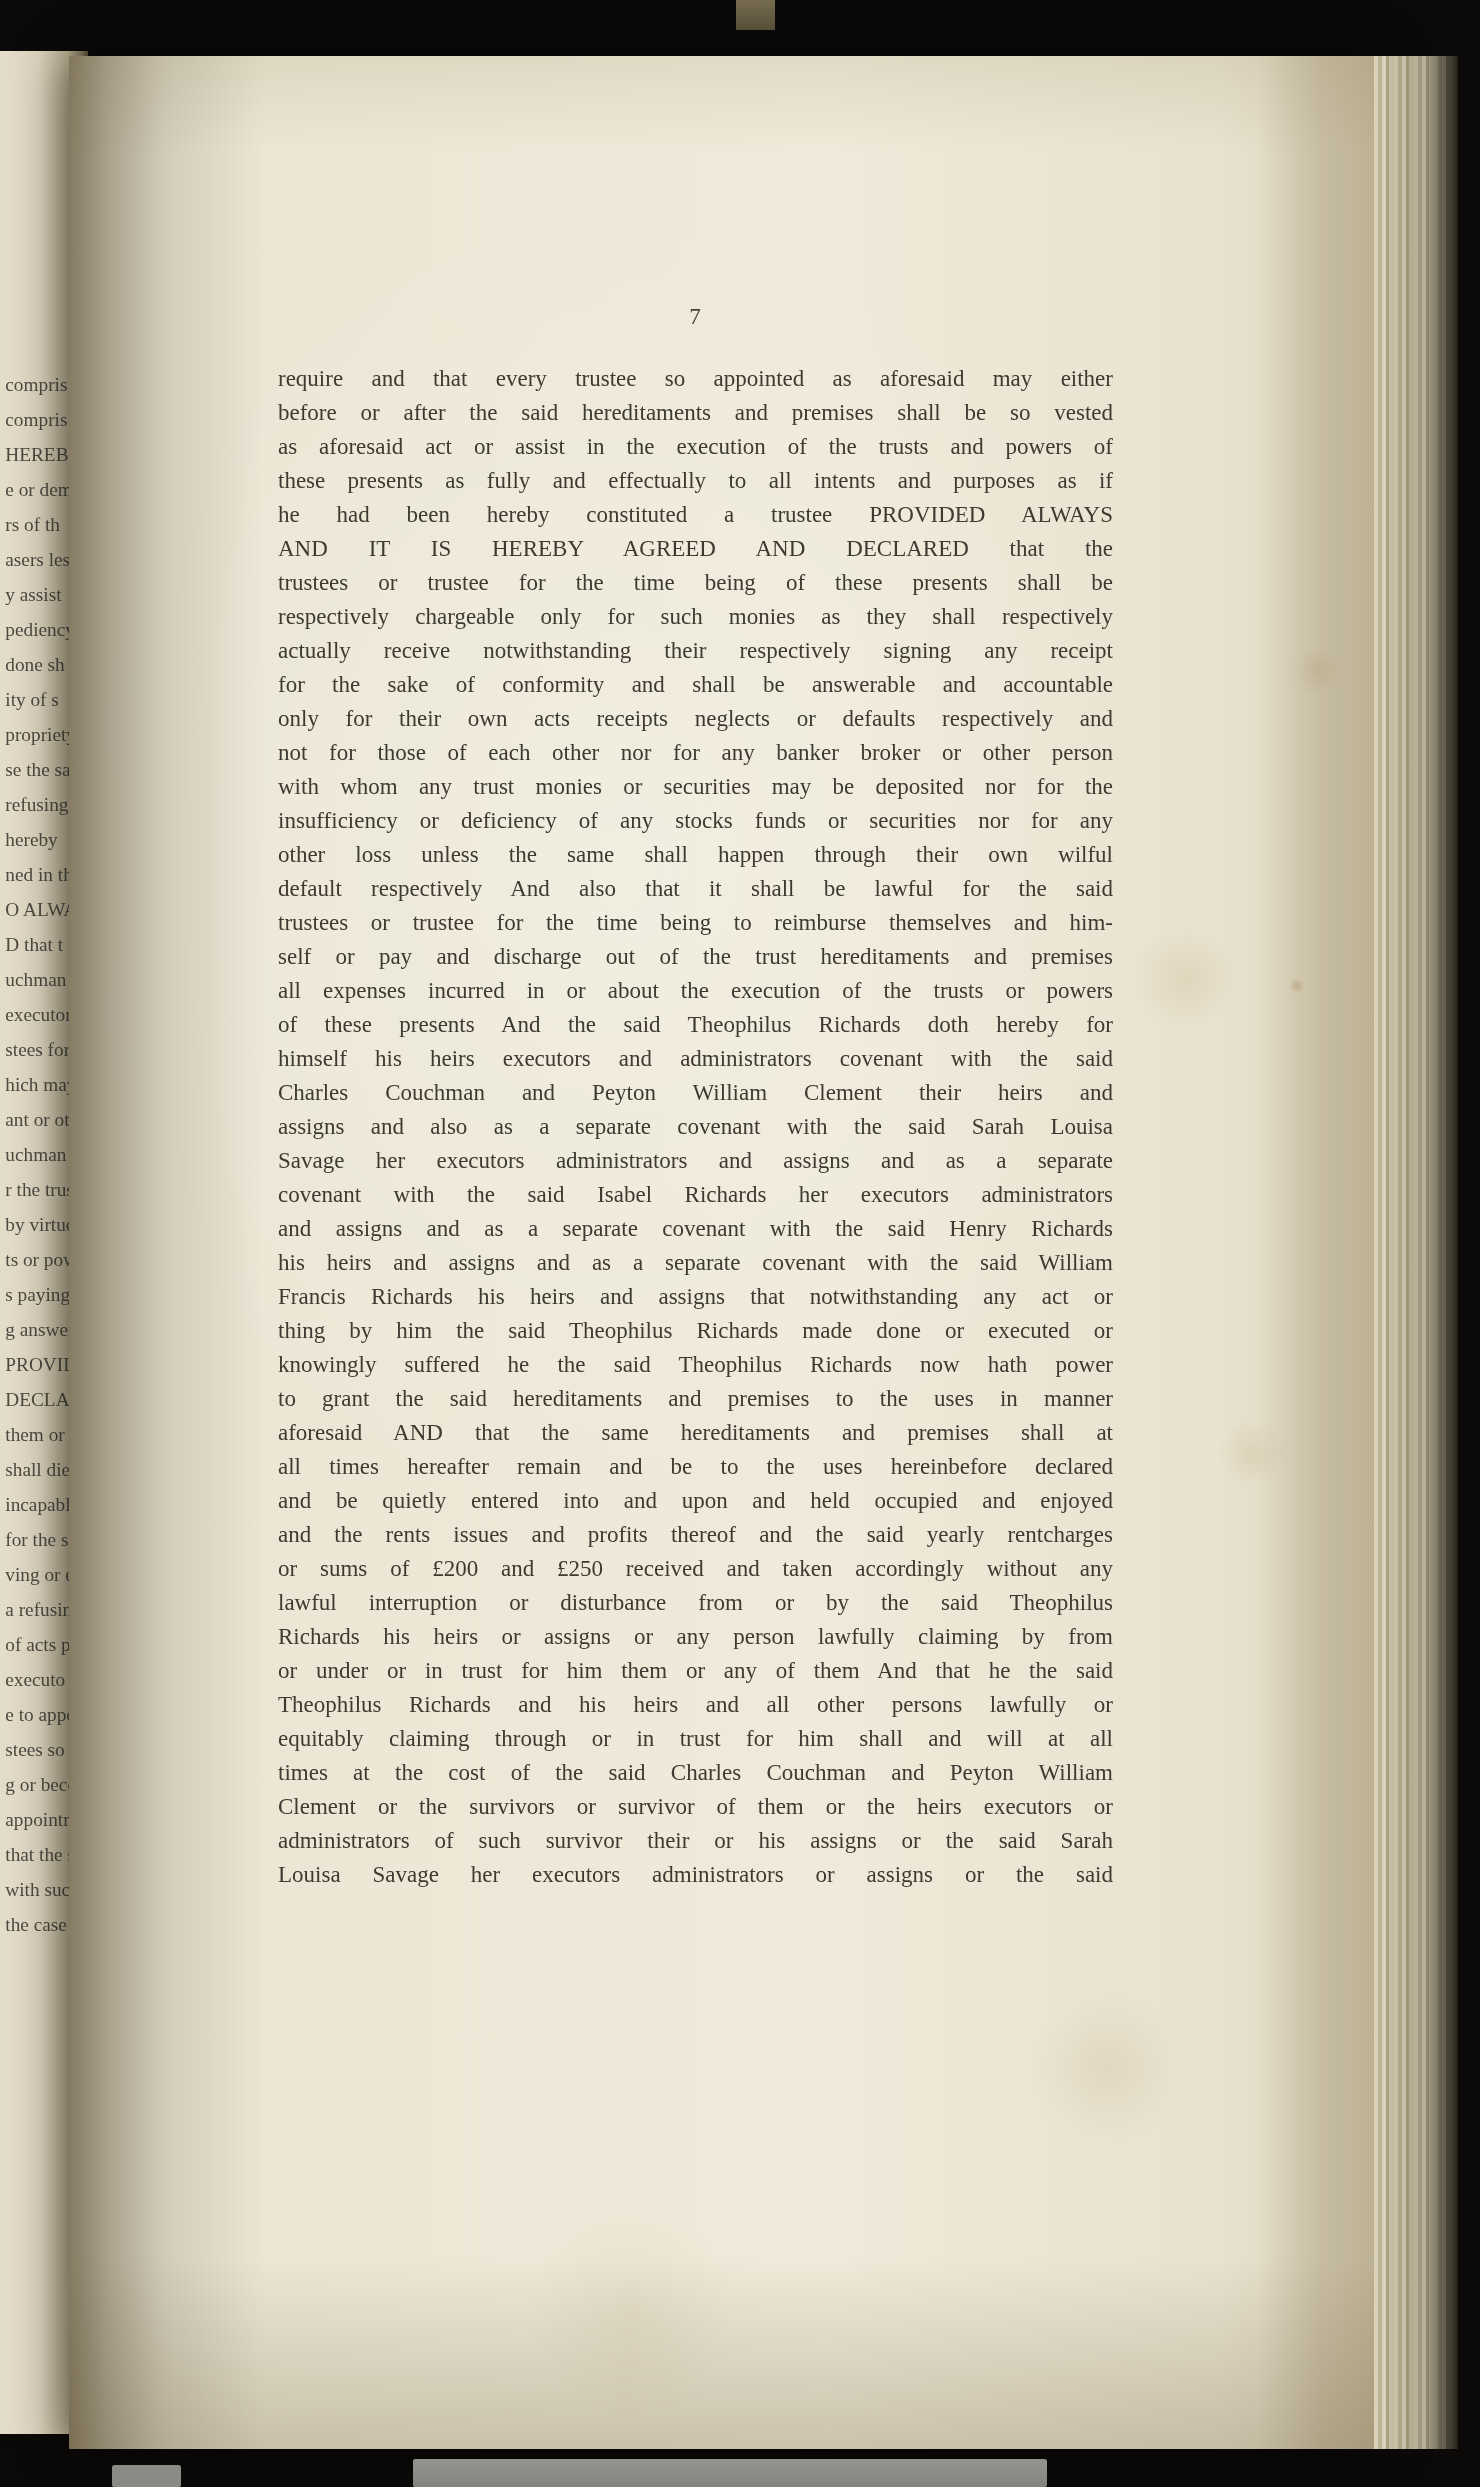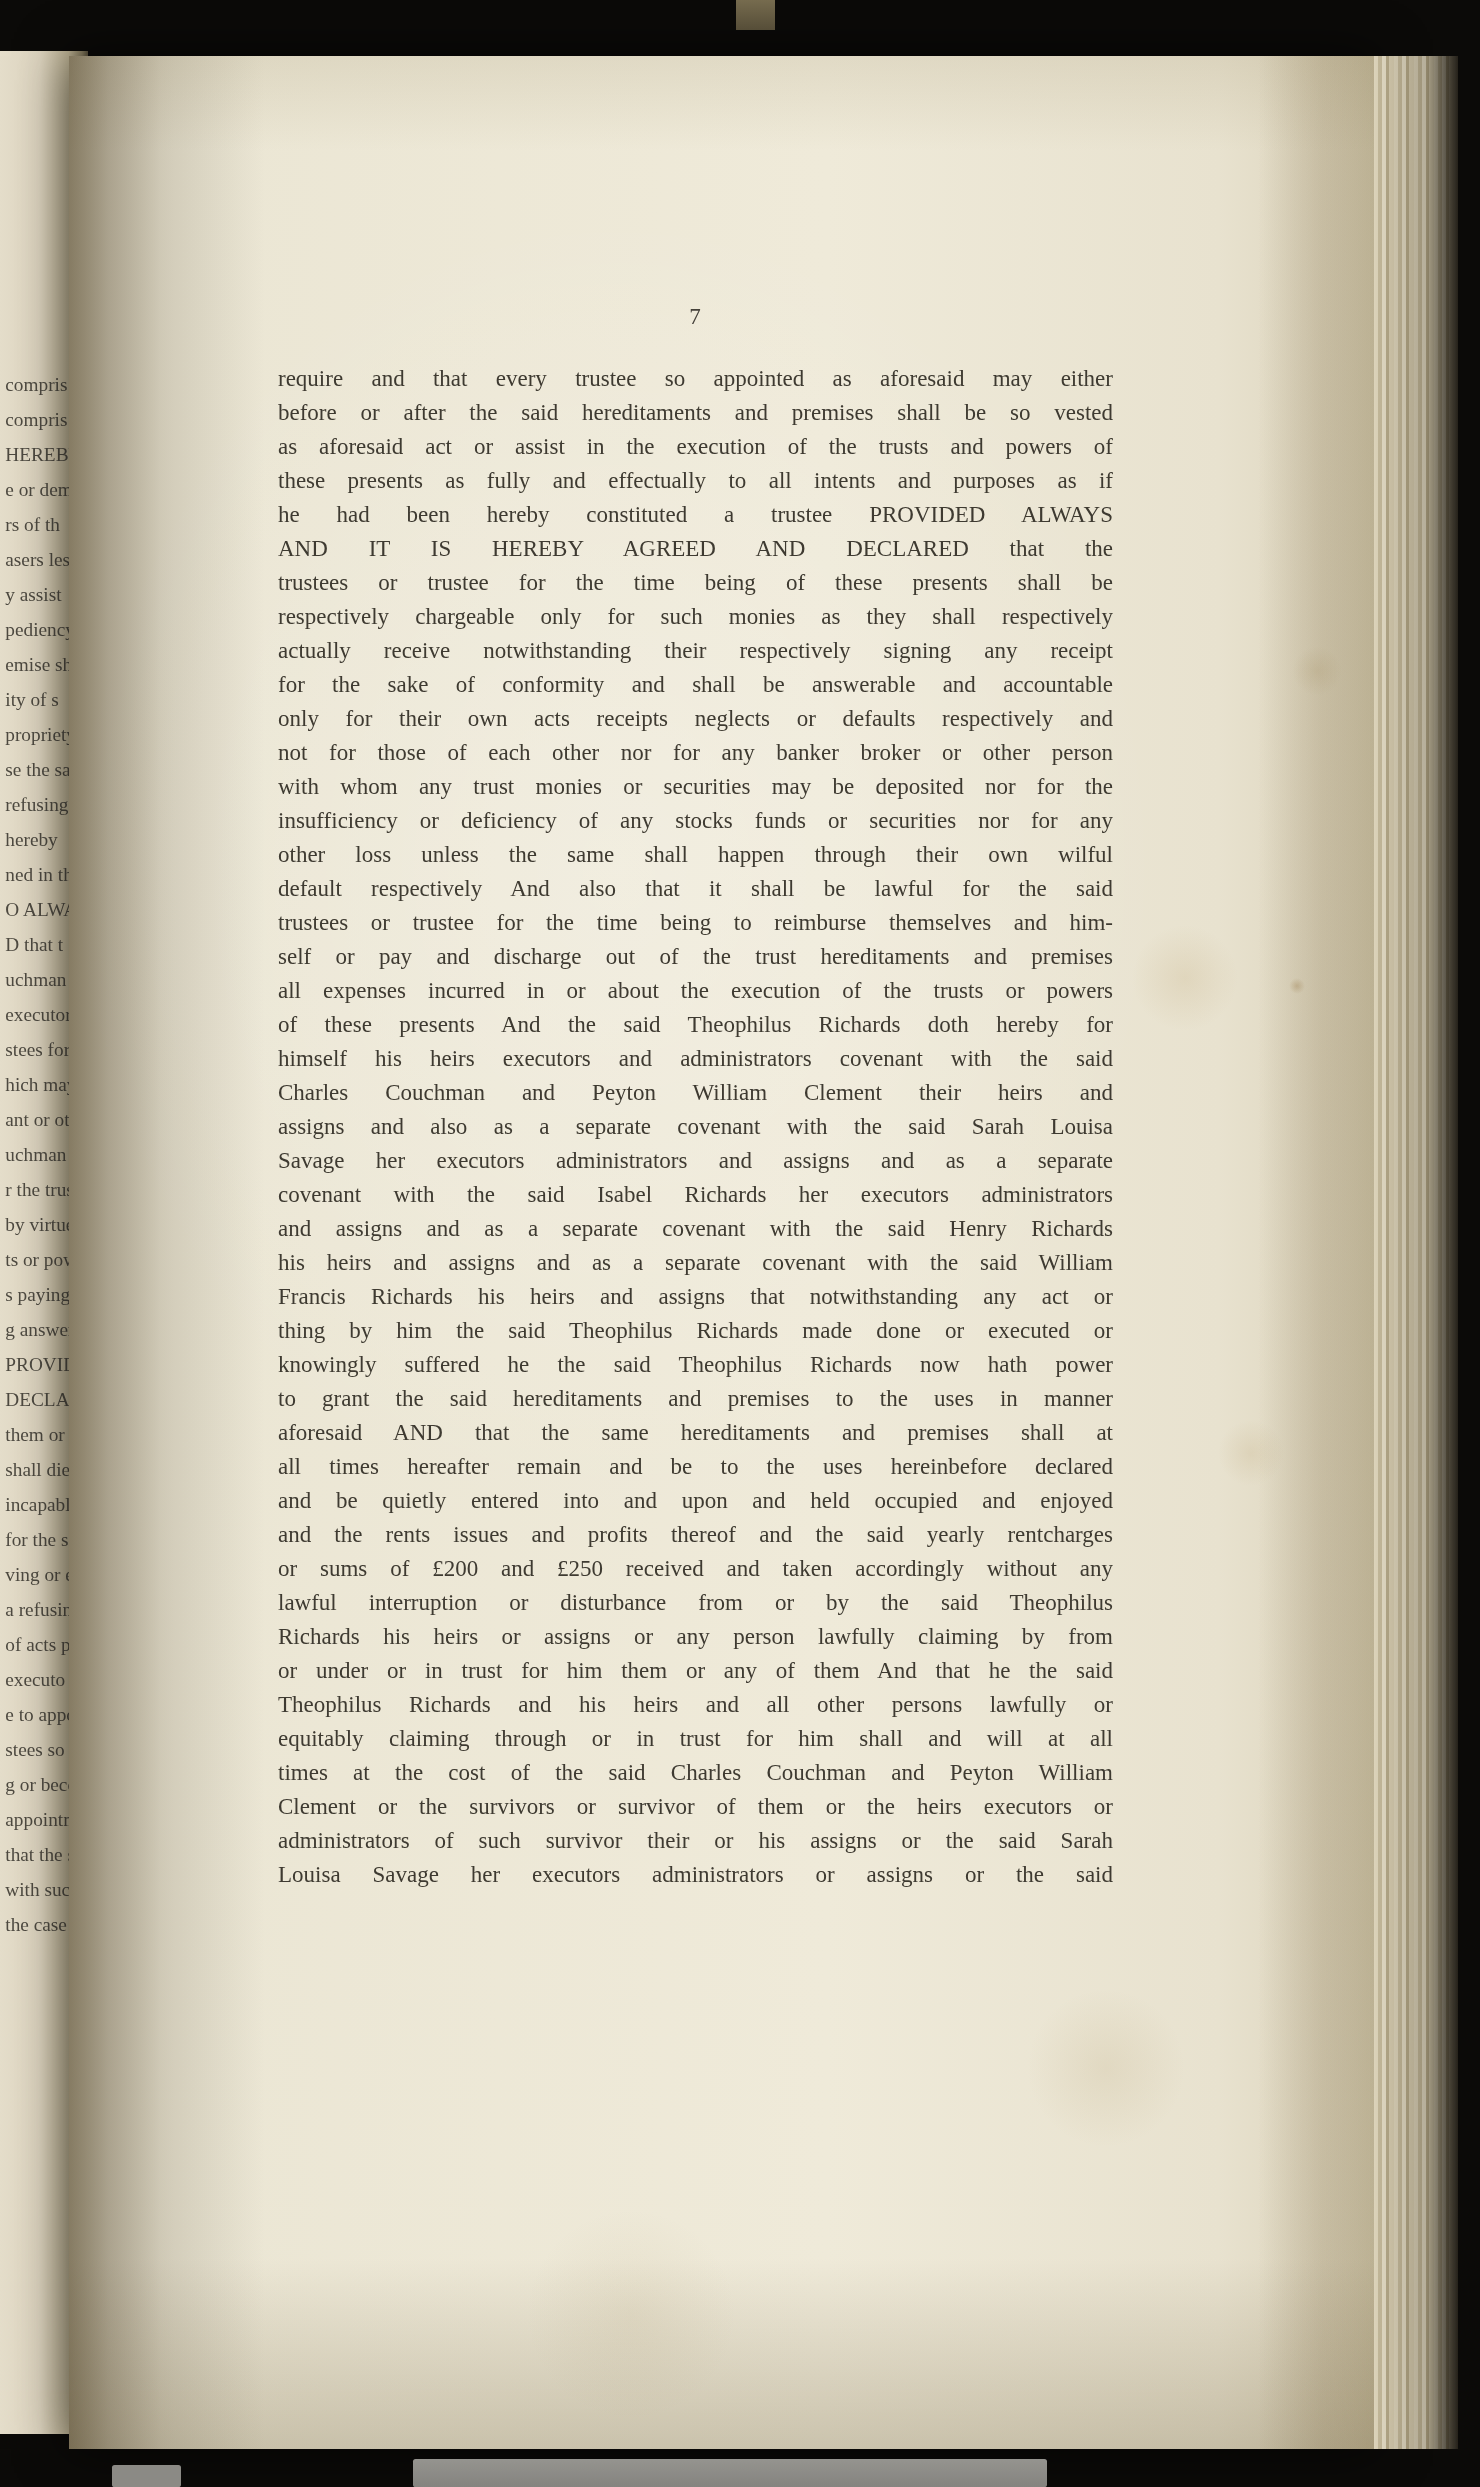--- a/index.html
+++ b/index.html
@@ -99,21 +99,21 @@
 <div class="left-page">
   <div class="left-fragments">
       <div class="fragment-line">compris</div>
       <div class="fragment-line">compris</div>
       <div class="fragment-line">HEREBY</div>
       <div class="fragment-line">e or demi</div>
       <div class="fragment-line">rs of th</div>
       <div class="fragment-line">asers les</div>
       <div class="fragment-line">y assist</div>
       <div class="fragment-line">pediency</div>
-      <div class="fragment-line">emise sh</div>
+      <div class="fragment-line">done sh</div>
       <div class="fragment-line">ity of s</div>
       <div class="fragment-line">propriety</div>
       <div class="fragment-line">se the sa</div>
       <div class="fragment-line">refusing</div>
       <div class="fragment-line">hereby</div>
       <div class="fragment-line">ned in th</div>
       <div class="fragment-line">O ALWA</div>
       <div class="fragment-line">D that t</div>
       <div class="fragment-line">uchman</div>
       <div class="fragment-line">executors</div>

